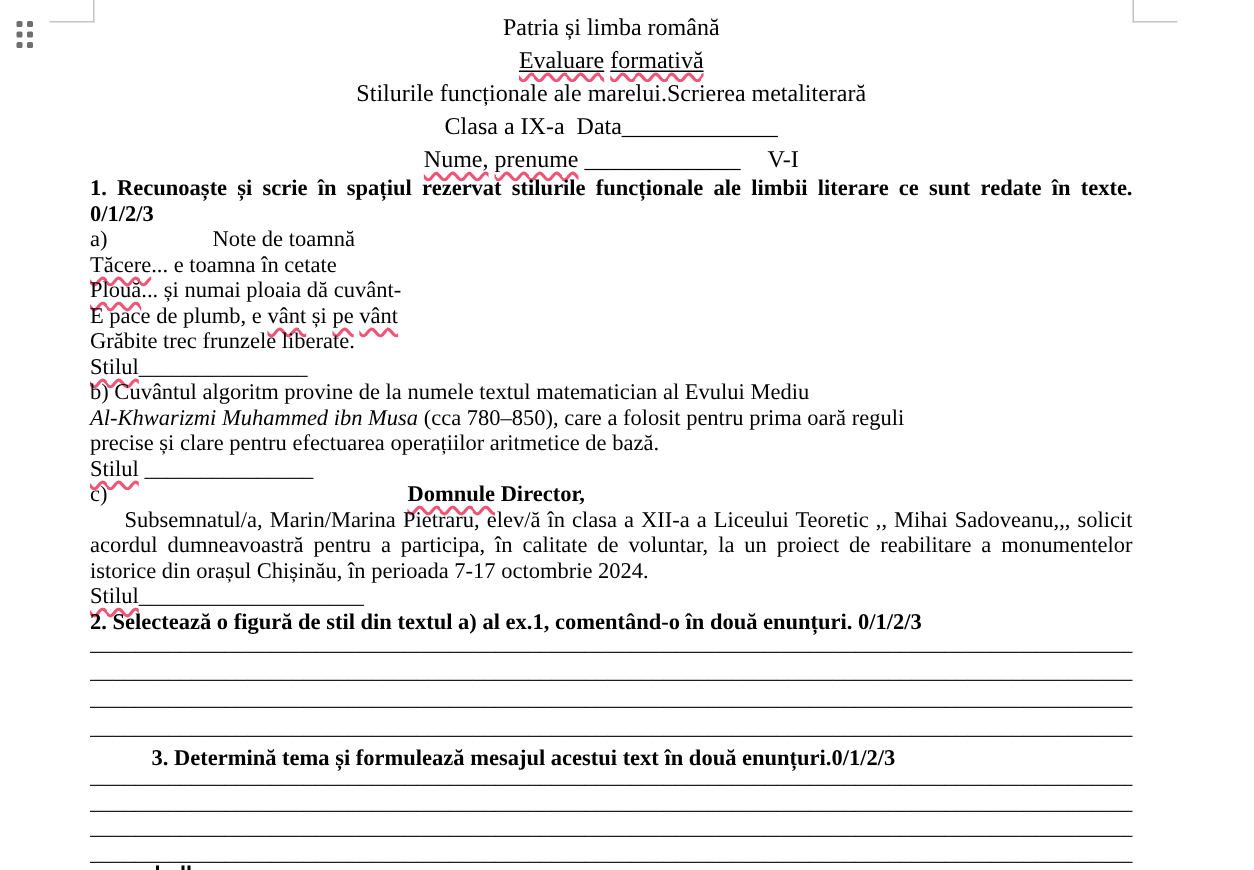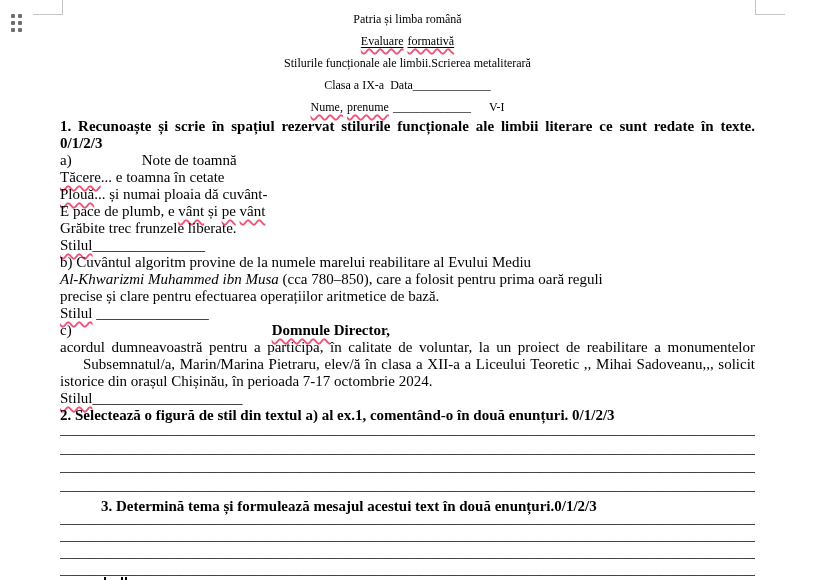--- a/index.html
+++ b/index.html
@@ -15,21 +15,21 @@
     column-gap:3px;row-gap:3px;cursor:grab;}
   .drag-handle i{display:block;width:4px;height:4px;background:#6f6f6f;border-radius:1px;}
 
   
   .corner-mark{position:absolute;top:0;width:29px;height:14px;}
   .corner-mark.left{left:33px;border-right:1px solid #c4c4c4;border-bottom:1px solid #c4c4c4;}
   .corner-mark.right{left:755px;border-left:1px solid #c4c4c4;border-bottom:1px solid #c4c4c4;}
 
   .content{position:absolute;left:60px;top:8px;width:695px;font-size:15px;line-height:17px;}
 
-  .t{font-size:12px;line-height:22px;text-align:center;}
+  .t{font-size:16px;line-height:22px;text-align:center;}
   .u{text-decoration:underline;text-decoration-thickness:1px;text-underline-offset:2px;}
   .sp{text-decoration-line:underline;text-decoration-style:wavy;
       text-decoration-color:#ee5577;text-decoration-thickness:1.5px;text-underline-offset:3px;}
   .u .sp{text-decoration:underline wavy #ee5577 1.5px;text-underline-offset:3px;}
   .gap{margin-left:4px;}
   .vi{margin-left:18px;}
   .pre{white-space:pre-wrap;}
 
   .bold{font-weight:bold;}
   .just{text-align:justify;text-align-last:justify;}
@@ -65,42 +65,42 @@
       <i></i>
       <i></i>
   </div>
   <div class="corner-mark left"></div>
   <div class="corner-mark right"></div>
 
   <div class="content">
 
     <div class="t">Patria și limba română</div>
     <div class="t"><span class="u"><span class="sp">Evaluare</span></span><span class="u gap"><span class="sp">formativă</span></span></div>
-    <div class="t">Stilurile funcționale ale limbii.Scrierea metaliterară</div>
+    <div class="t">Stilurile funcționale ale marelui.Scrierea metaliterară</div>
     <div class="t"><span class="pre">Clasa a IX-a  Data</span><span>_____________</span></div>
     <div class="t"><span class="sp">Nume,</span><span class="sp gap">prenume</span><span class="gap">_____________</span><span class="vi">V-I</span></div>
 
     <div class="bold just">1. Recunoaște și scrie în spațiul rezervat stilurile funcționale ale limbii literare ce sunt redate în texte.</div>
     <div class="bold">0/1/2/3</div>
 
     <div><span>a)</span><span class="poem-title">Note de toamnă</span></div>
     <div><span class="sp">Tăcere</span><span>... e toamna în cetate</span></div>
     <div><span class="sp">Plouă</span><span>... și numai ploaia dă cuvânt-</span></div>
     <div><span>E pace de plumb, e </span><span class="sp">vânt</span><span> și </span><span class="sp">pe</span><span class="pre"> </span><span class="sp">vânt</span></div>
     <div>Grăbite trec frunzele liberate.</div>
     <div><span class="sp">Stilul</span><span class="pre">_______________</span></div>
 
-    <div>b) Cuvântul algoritm provine de la numele marelui reabilitare al Evului Mediu</div>
+    <div>b) Cuvântul algoritm provine de la numele textul matematician al Evului Mediu</div>
     <div><span class="italic">Al-Khwarizmi Muhammed ibn Musa</span><span> (cca 780–850), care a folosit pentru prima oară reguli</span></div>
     <div>precise și clare pentru efectuarea operațiilor aritmetice de bază.</div>
     <div><span class="sp">Stilul</span><span class="pre"> _______________</span></div>
 
     <div><span>c)</span><span class="salutation"><span class="sp">Domnule</span><span> Director,</span></span></div>
+    <div class="just indent">Subsemnatul/a, Marin/Marina Pietraru, elev/ă în clasa a XII-a a Liceului Teoretic ,, Mihai Sadoveanu,,, solicit</div>
     <div class="just">acordul dumneavoastră pentru a participa, în calitate de voluntar, la un proiect de reabilitare a monumentelor</div>
-    <div class="just indent">Subsemnatul/a, Marin/Marina Pietraru, elev/ă în clasa a XII-a a Liceului Teoretic ,, Mihai Sadoveanu,,, solicit</div>
     <div>istorice din orașul Chișinău, în perioada 7-17 octombrie 2024.</div>
     <div><span class="sp">Stilul</span><span class="pre">____________________</span></div>
 
     <div class="bold">2. Selectează o figură de stil din textul a) al ex.1, comentând-o în două enunțuri. 0/1/2/3</div>
     <div class="sec1">
       <div class="blank-line">______________________________________________________________________________________________</div>
       <div class="blank-line">______________________________________________________________________________________________</div>
       <div class="blank-line">______________________________________________________________________________________________</div>
       <div class="blank-line">______________________________________________________________________________________________</div>
     </div>

